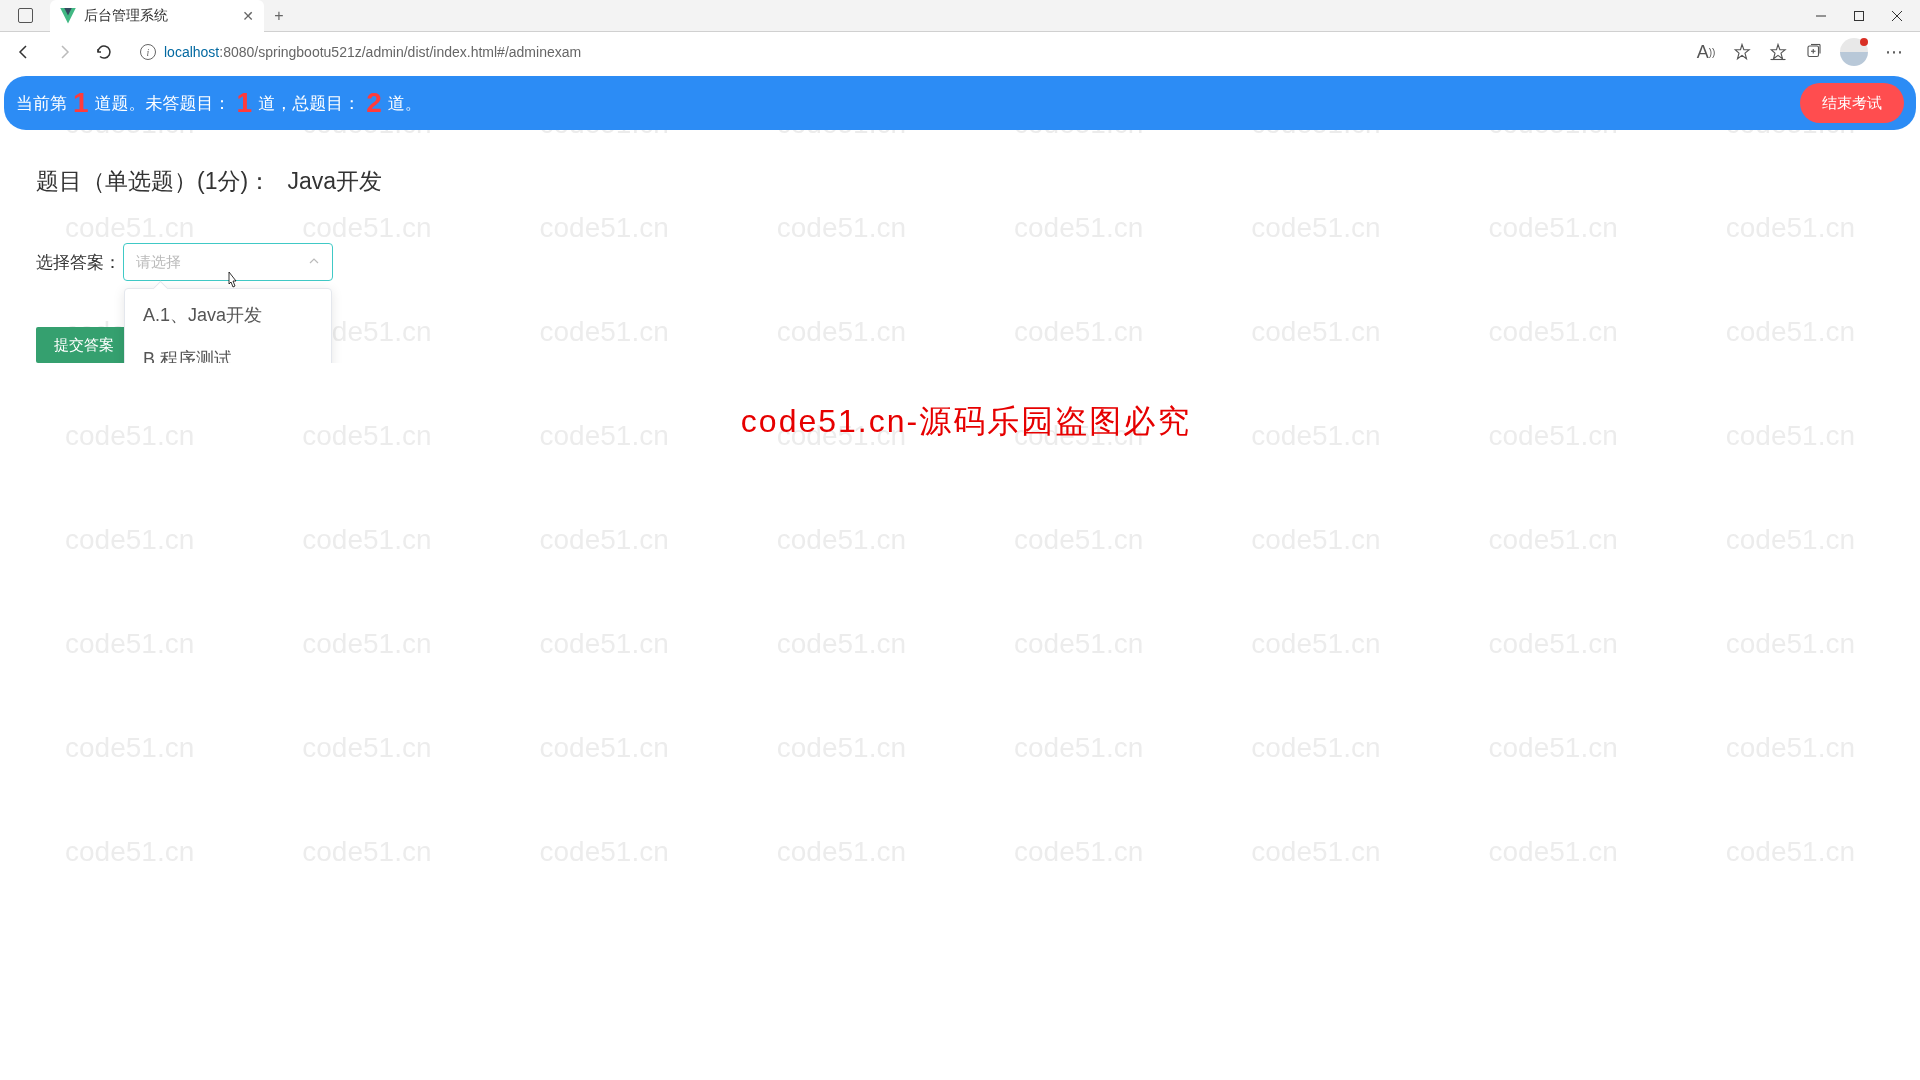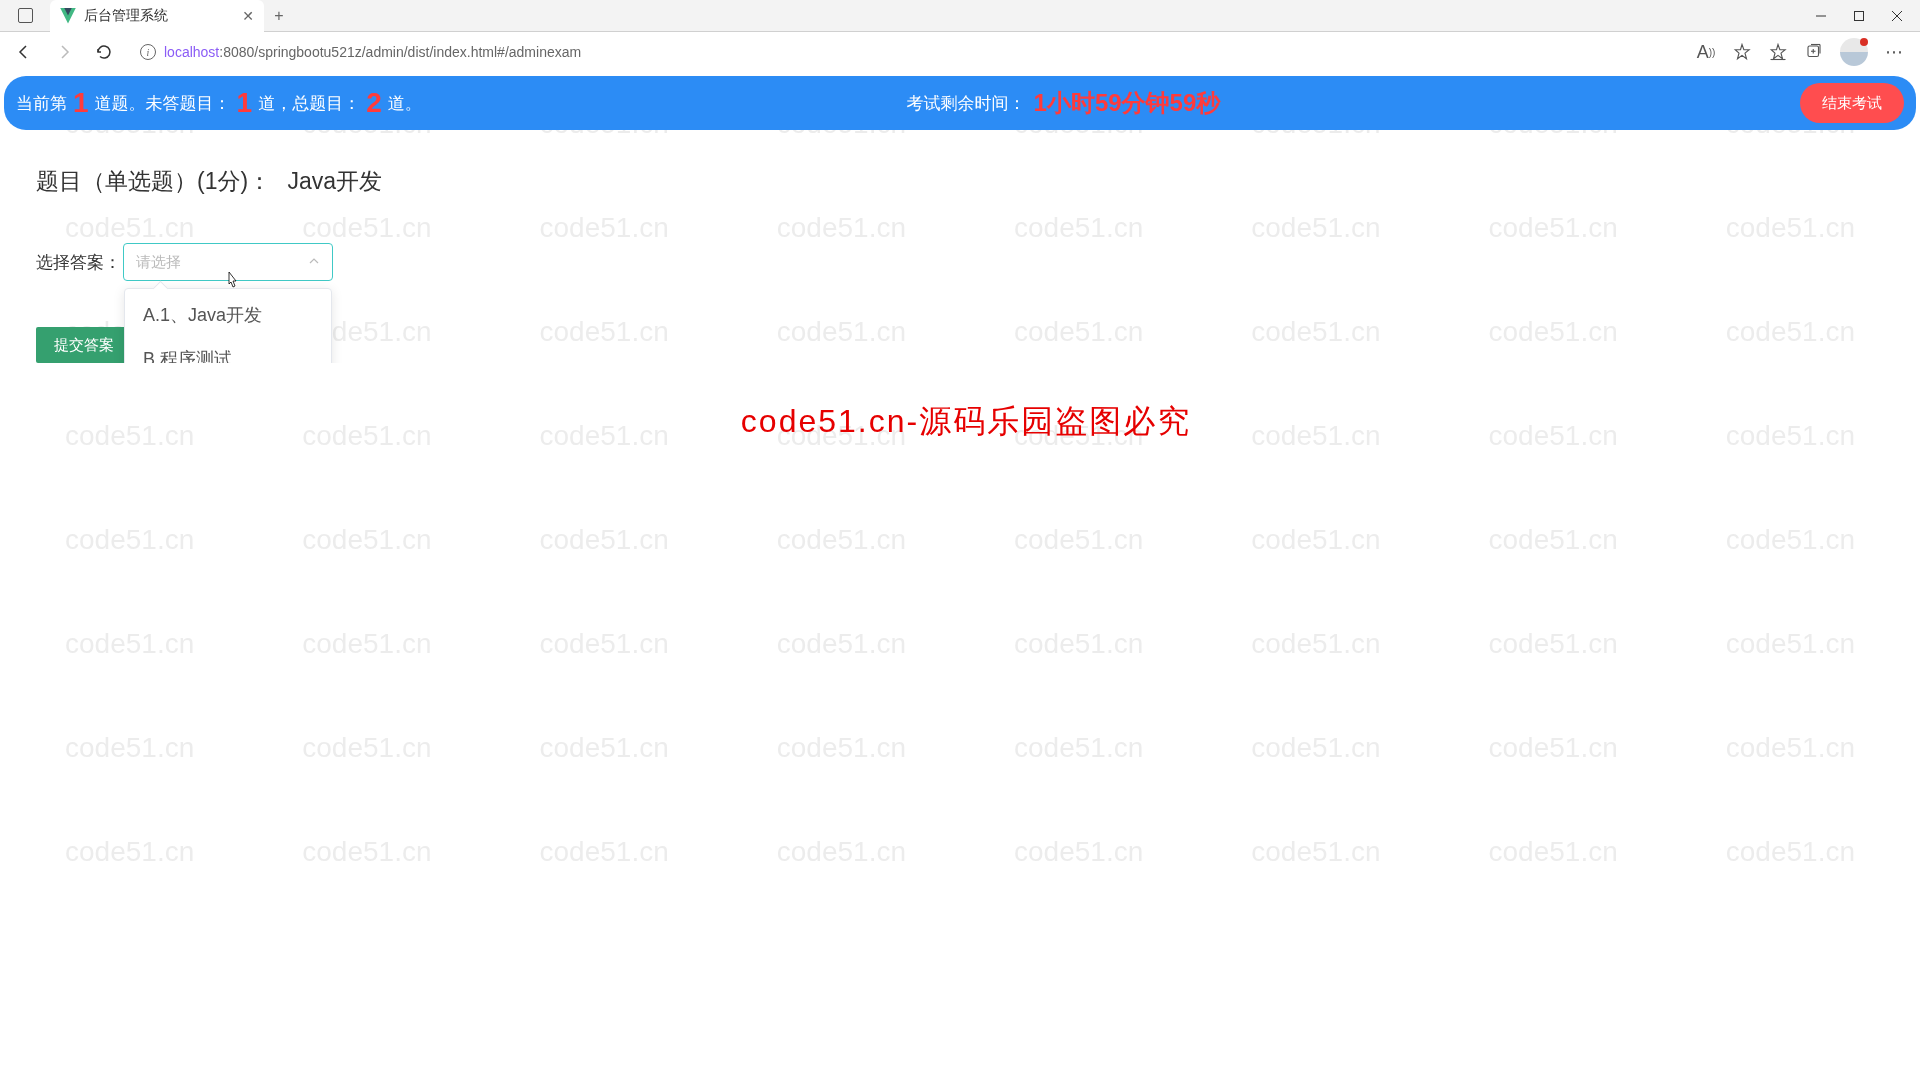--- a/index.html
+++ b/index.html
@@ -18,21 +18,21 @@
     .window-controls { margin-left: auto; display: flex; gap: 24px; padding-right: 16px; }
     .win-ctrl { width: 14px; height: 14px; display: flex; align-items: center; justify-content: center; color: #333; }
     
     
     .toolbar { height: 40px; background: #fff; display: flex; align-items: center; padding: 0 8px; gap: 8px; }
     .nav-btn { width: 32px; height: 32px; display: flex; align-items: center; justify-content: center; color: #333; font-size: 18px; cursor: pointer; border-radius: 4px; }
     .nav-btn.disabled { color: #aaa; }
     .url-bar { flex: 1; height: 32px; background: #fff; border-radius: 16px; display: flex; align-items: center; padding: 0 12px; gap: 8px; }
     .url-info-icon { width: 16px; height: 16px; border: 1.5px solid #666; border-radius: 50%; display: flex; align-items: center; justify-content: center; font-size: 10px; color: #666; font-style: italic; font-family: serif; }
     .url-text { font-size: 14px; color: #666; }
-    .url-text .host { color: #8b5cf6; }
+    .url-text .host { color: #0369a1; }
     .toolbar-right { display: flex; gap: 16px; align-items: center; padding: 0 8px; }
     .tb-icon { width: 20px; height: 20px; display: flex; align-items: center; justify-content: center; color: #555; font-size: 18px; }
     .avatar-badge { width: 28px; height: 28px; border-radius: 50%; background: linear-gradient(180deg, #e8e8e8 50%, #b8c8d8 50%); position: relative; }
     .avatar-badge::after { content: ''; position: absolute; top: 0; right: 0; width: 8px; height: 8px; background: #d93025; border-radius: 50%; }
     
     
     .exam-header { margin: 4px 4px 0 4px; background: #2c8cf5; height: 54px; border-radius: 22px; display: flex; align-items: center; padding: 0 12px; color: #fff; }
     .header-left { display: flex; align-items: center; font-size: 17px; gap: 2px; }
     .header-num { color: #ff3b3b; font-size: 28px; font-weight: bold; padding: 0 4px; }
     .header-center { margin-left: auto; margin-right: auto; display: flex; align-items: center; transform: translateX(130px); }
@@ -228,24 +228,20 @@
 
 <div class="exam-header">
   <div class="header-left">
     <span>当前第</span>
     <span class="header-num">1</span>
     <span>道题。未答题目：</span>
     <span class="header-num">1</span>
     <span>道，总题目：</span>
     <span class="header-num">2</span>
     <span>道。</span>
-  </div>
-  <div class="header-center">
-    <span class="label">考试剩余时间：</span>
-    <span class="header-time">1小时59分钟59秒</span>
   </div>
   <button class="end-exam-btn">结束考试</button>
 </div>
 
 <div class="content">
   <div class="question-row">
     <span>题目（单选题）(1分)：</span>
     <span class="title-text">Java开发</span>
   </div>
   <div class="answer-row">

